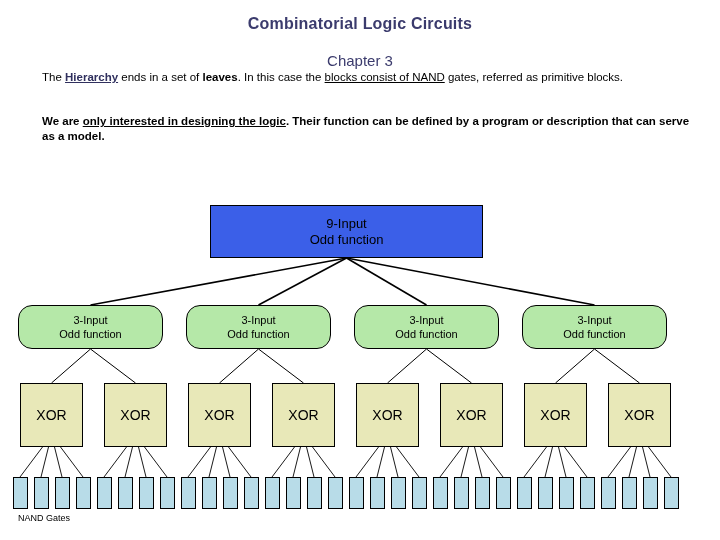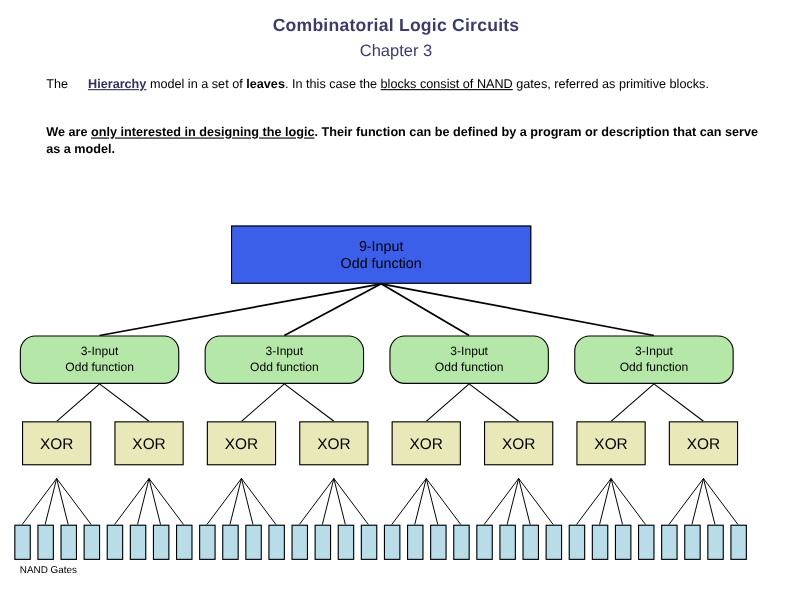--- a/index.html
+++ b/index.html
@@ -29,40 +29,39 @@
     font-weight: bold;
     color: #3b3b6d;
     letter-spacing: 0.2px;
     line-height: 20px;
   }
   #slide-subtitle {
     font-size: 15px;
     font-weight: normal;
     color: #3b3b6d;
     line-height: 20px;
-    margin-top: 3px;
+    margin-top: 17px;
   }
 
   
   .para {
     position: absolute;
     left: 42px;
     width: 648px;
     font-size: 11.5px;
     line-height: 15px;
     color: #000000;
     text-align: left;
   }
   #para-1 { top: 70px; }
   #para-2 { top: 114px; font-weight: bold; }
   .b-u {
     font-weight: bold;
     text-decoration: underline;
     color: #30305e;
-    margin-left: 15px;
   }
   .b { font-weight: bold; }
   .u { text-decoration: underline; }
 
   
   #diagram {
     position: absolute;
     left: 0;
     top: 0;
     width: 720px;
@@ -101,21 +100,21 @@
     width: 145px;
     height: 44px;
     top: 305px;
     background: #b5e8a8;
     font-size: 11px;
     line-height: 14px;
     border-radius: 14px;
   }
   .xor-node {
     width: 63px;
-    height: 40px;
+    height: 64px;
     top: 383px;
     background: #e8e8b8;
     font-size: 14px;
   }
   .nand-node {
     width: 15px;
     height: 32px;
     top: 477px;
     background: #b8dce8;
   }
@@ -130,21 +129,21 @@
   }
 </style>
 </head>
 <body>
 
 <div id="title-block">
   <div id="slide-title">Combinatorial Logic Circuits</div>
   <div id="slide-subtitle">Chapter 3</div>
 </div>
 
-<div class="para" id="para-1"><span>The </span><span class="b-u">Hierarchy</span><span> model in a set of </span><span class="b">leaves</span><span>. In this case the </span><span class="u">blocks consist of NAND</span><span> gates, referred as primitive blocks.</span></div>
+<div class="para" id="para-1"><span>The </span><span class="b-u">Hierarchy</span><span> ends in a set of </span><span class="b">leaves</span><span>. In this case the </span><span class="u">blocks consist of NAND</span><span> gates, referred as primitive blocks.</span></div>
 <div class="para" id="para-2"><span>We are </span><span class="u">only interested in designing the logic</span><span>. Their function can be defined by a program or description that can serve as a model.</span></div>
 
 <div id="diagram">
 
   <svg id="wire-layer" viewBox="0 0 720 540" width="720" height="540" xmlns="http://www.w3.org/2000/svg">
       <line x1="346.5" y1="258" x2="90.5" y2="305" stroke="#000000" stroke-width="1.6"></line>
       <line x1="346.5" y1="258" x2="258.5" y2="305" stroke="#000000" stroke-width="1.6"></line>
       <line x1="346.5" y1="258" x2="426.5" y2="305" stroke="#000000" stroke-width="1.6"></line>
       <line x1="346.5" y1="258" x2="594.5" y2="305" stroke="#000000" stroke-width="1.6"></line>
       <line x1="90.5" y1="349" x2="51.5" y2="383" stroke="#000000" stroke-width="1"></line>

